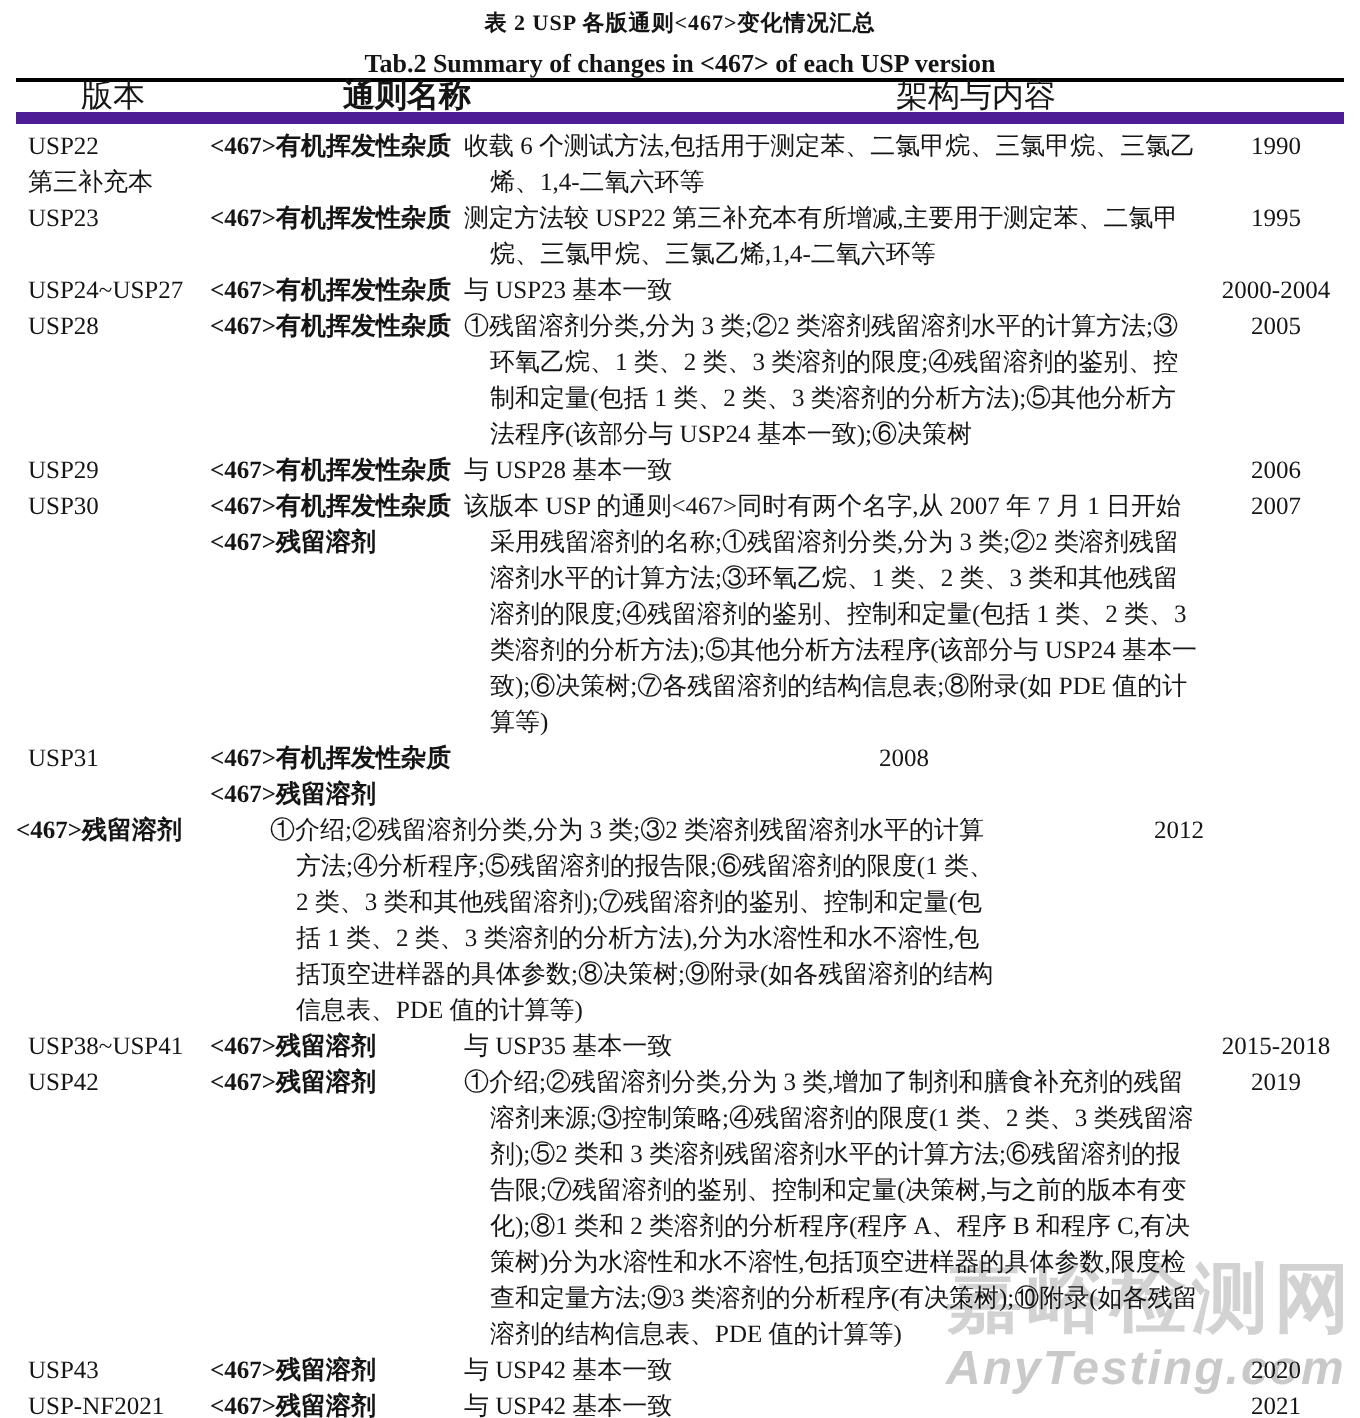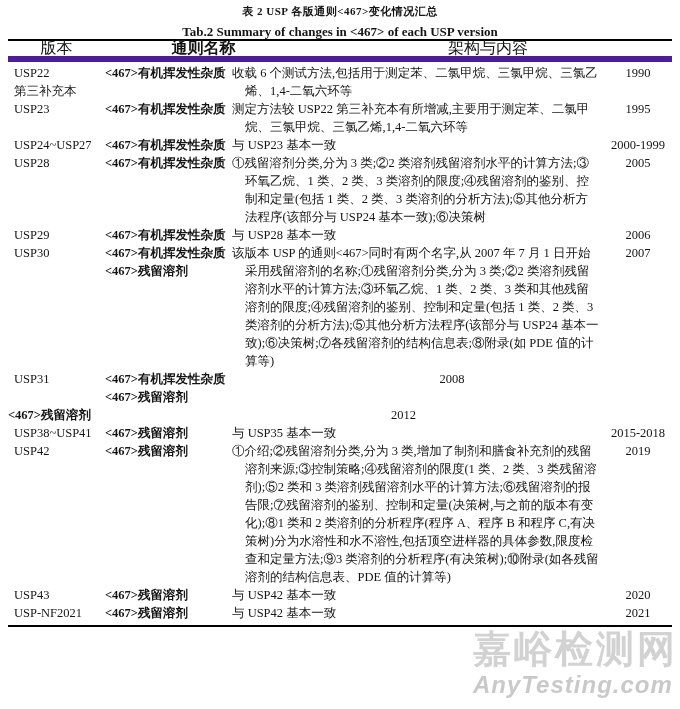--- a/index.html
+++ b/index.html
@@ -96,21 +96,21 @@
         <div class="row">
           <div class="c1">USP23</div>
           <div class="c2">&lt;467&gt;有机挥发性杂质</div>
           <div class="c3">测定方法较 USP22 第三补充本有所增减,主要用于测定苯、二氯甲烷、三氯甲烷、三氯乙烯,1,4-二氧六环等</div>
           <div class="c4">1995</div>
         </div>
         <div class="row">
           <div class="c1">USP24~USP27</div>
           <div class="c2">&lt;467&gt;有机挥发性杂质</div>
           <div class="c3">与 USP23 基本一致</div>
-          <div class="c4">2000-1999</div>
+          <div class="c4">2000-2004</div>
         </div>
         <div class="row">
           <div class="c1">USP28</div>
           <div class="c2">&lt;467&gt;有机挥发性杂质</div>
           <div class="c3">①残留溶剂分类,分为 3 类;②2 类溶剂残留溶剂水平的计算方法;③环氧乙烷、1 类、2 类、3 类溶剂的限度;④残留溶剂的鉴别、控制和定量(包括 1 类、2 类、3 类溶剂的分析方法);⑤其他分析方法程序(该部分与 USP24 基本一致);⑥决策树</div>
           <div class="c4">2005</div>
         </div>
         <div class="row">
           <div class="c1">USP29</div>
           <div class="c2">&lt;467&gt;有机挥发性杂质</div>
@@ -125,20 +125,21 @@
           <div class="c4">2007</div>
         </div>
         <div class="row">
           <div class="c1">USP31</div>
           <div class="c2">&lt;467&gt;有机挥发性杂质
 &lt;467&gt;残留溶剂</div>
           <div class="c4">2008</div>
         </div>
         <div class="row">
           <div class="c2">&lt;467&gt;残留溶剂</div>
+          <div class="c3">①介绍;②残留溶剂分类,分为 3 类;③2 类溶剂残留溶剂水平的计算方法;④分析程序;⑤残留溶剂的报告限;⑥残留溶剂的限度(1 类、2 类、3 类和其他残留溶剂);⑦残留溶剂的鉴别、控制和定量(包括 1 类、2 类、3 类溶剂的分析方法),分为水溶性和水不溶性,包括顶空进样器的具体参数;⑧决策树;⑨附录(如各残留溶剂的结构信息表、PDE 值的计算等)</div>
           <div class="c4">2012</div>
         </div>
         <div class="row">
           <div class="c1">USP38~USP41</div>
           <div class="c2">&lt;467&gt;残留溶剂</div>
           <div class="c3">与 USP35 基本一致</div>
           <div class="c4">2015-2018</div>
         </div>
         <div class="row">
           <div class="c1">USP42</div>

